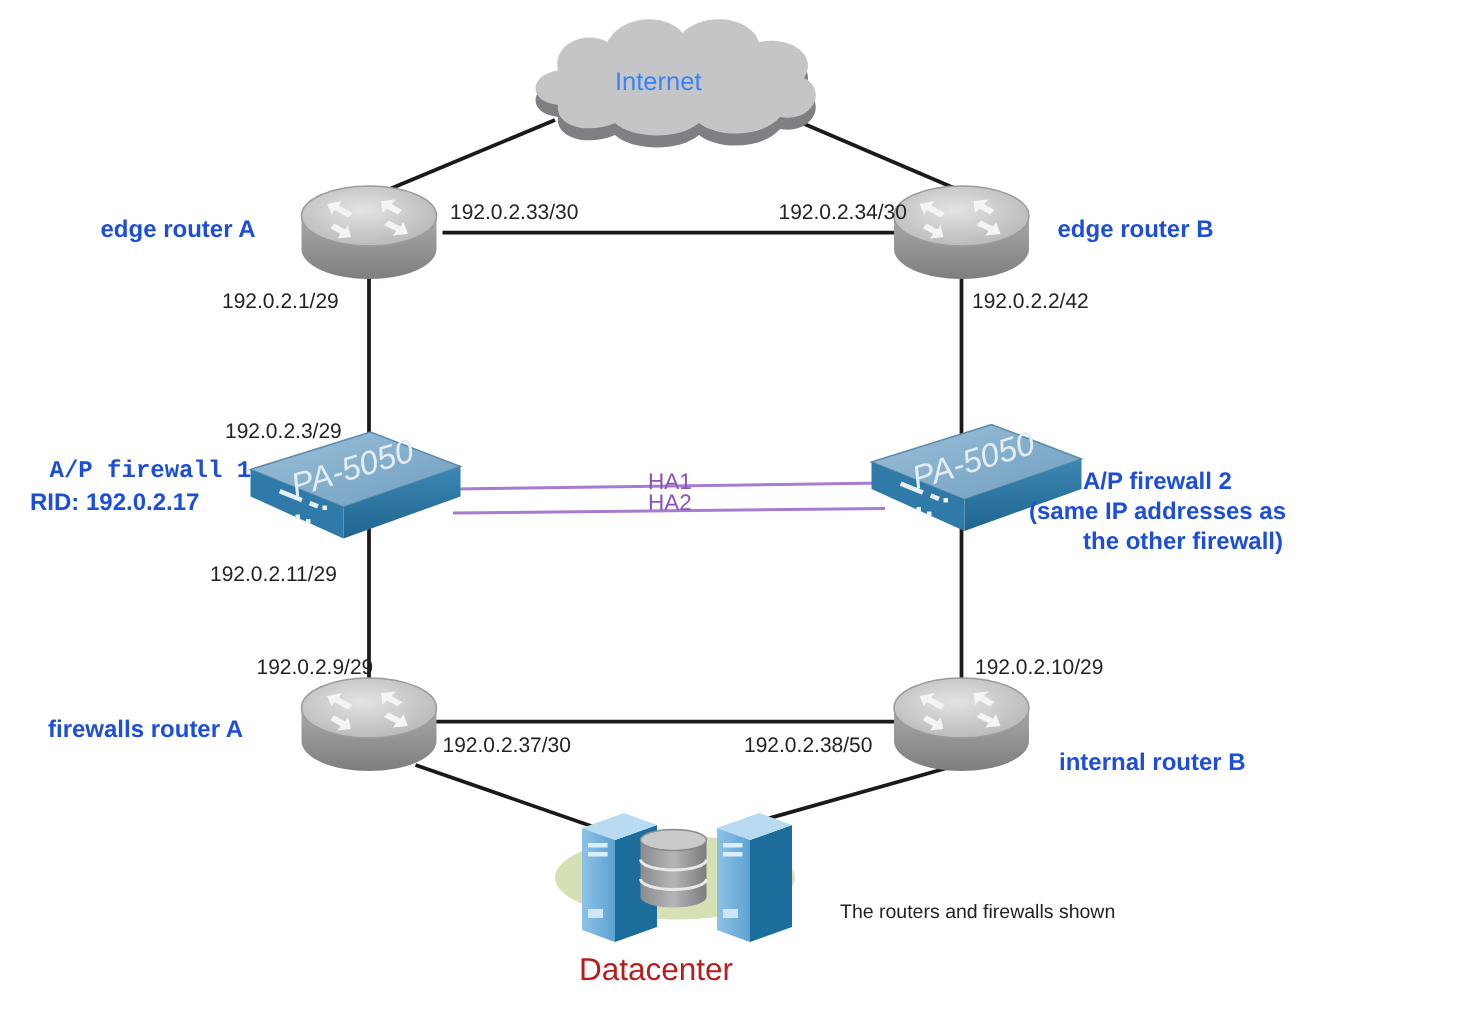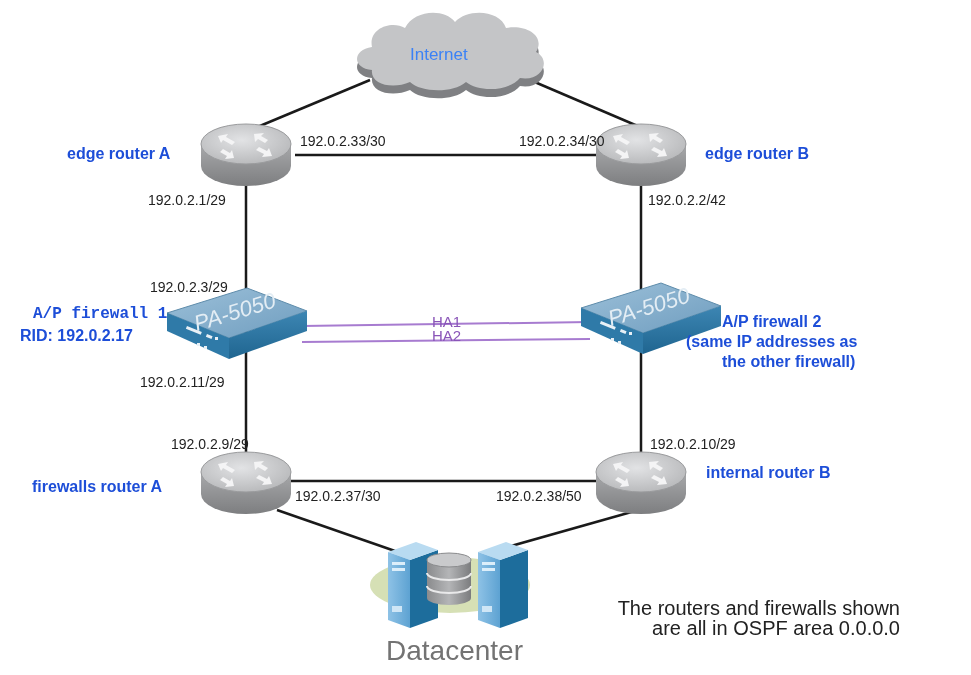--- a/index.html
+++ b/index.html
@@ -2,22 +2,22 @@
 <html><head>
 <meta charset="utf-8">
 <style>
   html, body { margin:0; padding:0; background:#ffffff; }
   body { width:971px; height:675px; position:relative; overflow:hidden; font-family:"Liberation Sans", sans-serif; }
   svg.diagram { position:absolute; left:0; top:0; }
   .lbl { position:absolute; white-space:nowrap; color:#1a1a1a; }
   .ip { font-size:14px; color:#222; }
   .bold { font-weight:bold; font-size:16px; color:#1d4ed8; }
   .ha { font-size:15px; color:#8a55b8; }
-  .note { font-size:20px; color:#222; text-align:right; line-height:20px; }
-  .dc { font-size:28px; color:#737373; }
+  .note { font-size:13px; color:#222; text-align:left; line-height:20px; }
+  .dc { font-size:21px; color:#b91c1c; }
   .cloudtxt { font-size:17px; color:#3b82f6; }
 </style>
 </head>
 <body>
 
 <svg class="diagram" width="971" height="675" viewBox="0 0 971 675">
   <defs>
     <linearGradient id="routerSide" x1="0" x2="0" y1="0" y2="1">
       <stop offset="0" stop-color="#a8a9ab"></stop>
       <stop offset="1" stop-color="#7d7e80"></stop>
@@ -144,23 +144,22 @@
 <div class="lbl ha" style="left:432px;top:327px;">HA2</div>
 
 <div class="lbl bold" style="left:722px;top:313px;">A/P  firewall 2</div>
 <div class="lbl bold" style="left:686px;top:333px;">(same IP addresses as</div>
 <div class="lbl bold" style="left:722px;top:353px;">the other firewall)</div>
 
 <div class="lbl ip" style="left:147px;top:436px;margin-left:24px;">192.0.2.9/29</div>
 <div class="lbl ip" style="left:650px;top:436px;">192.0.2.10/29</div>
 
 <div class="lbl bold" style="left:32px;top:478px;">firewalls router A</div>
-<div class="lbl bold" style="left:706px;top:464px;">internal router B</div>
+<div class="lbl bold" style="left:706px;top:500px;">internal router B</div>
 
 <div class="lbl ip" style="left:295px;top:488px;">192.0.2.37/30</div>
 <div class="lbl ip" style="left:496px;top:488px;">192.0.2.38/50</div>
 
 <div class="lbl dc" style="left:386px;top:635px;">Datacenter</div>
 
 <div class="lbl note" style="left:560px;top:598px;width:340px;">
   <div>The routers and firewalls shown</div>
-  <div>are all in OSPF area 0.0.0.0</div>
 </div>
 
 </body></html>

